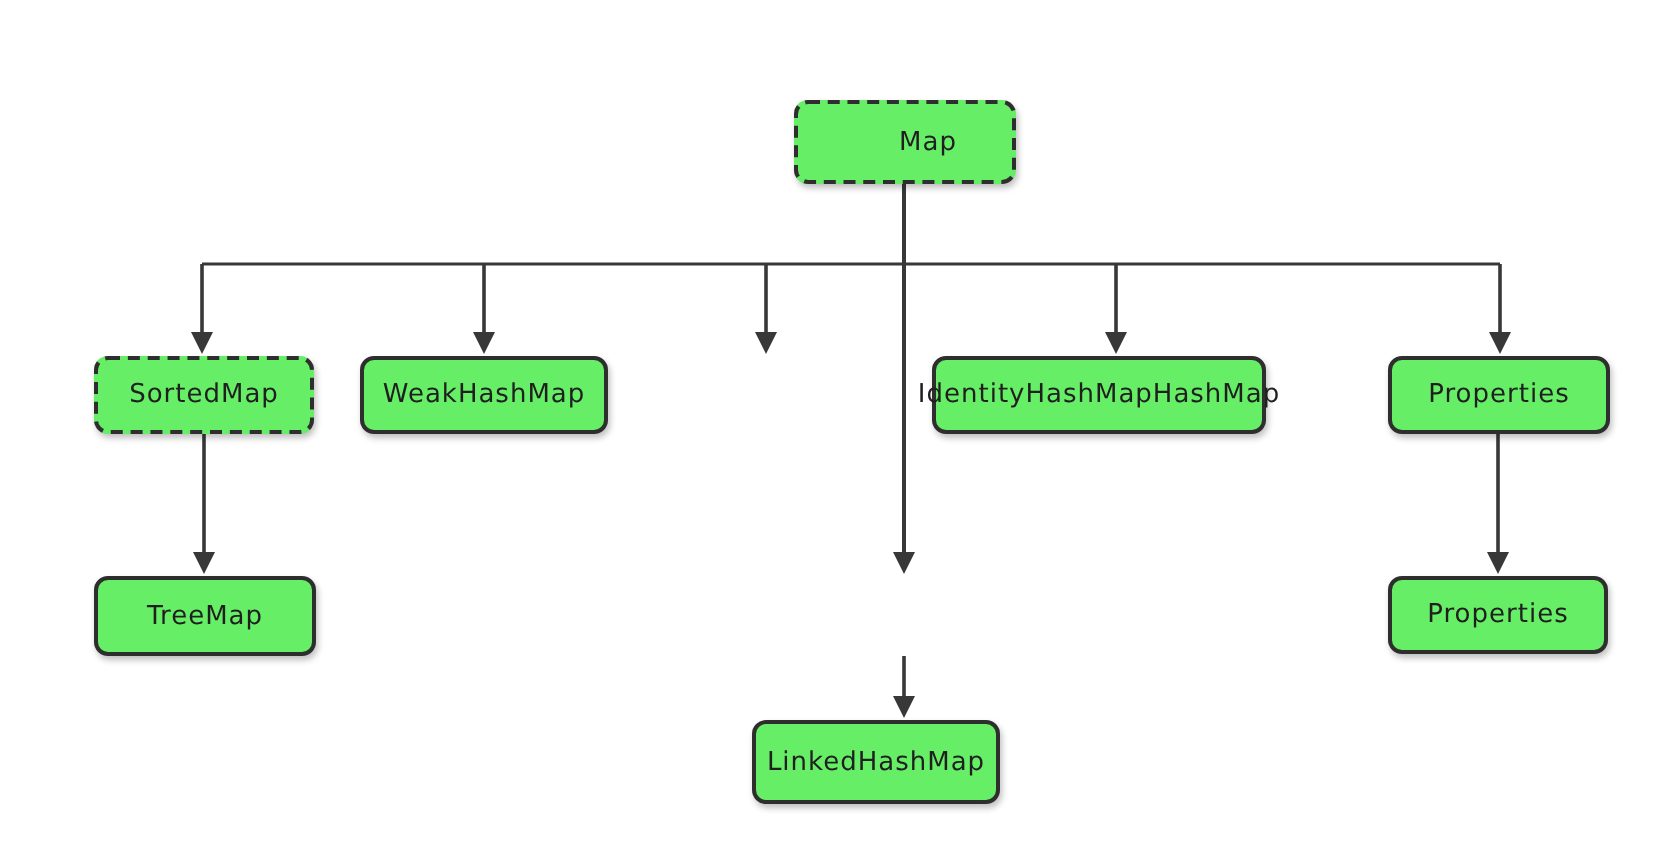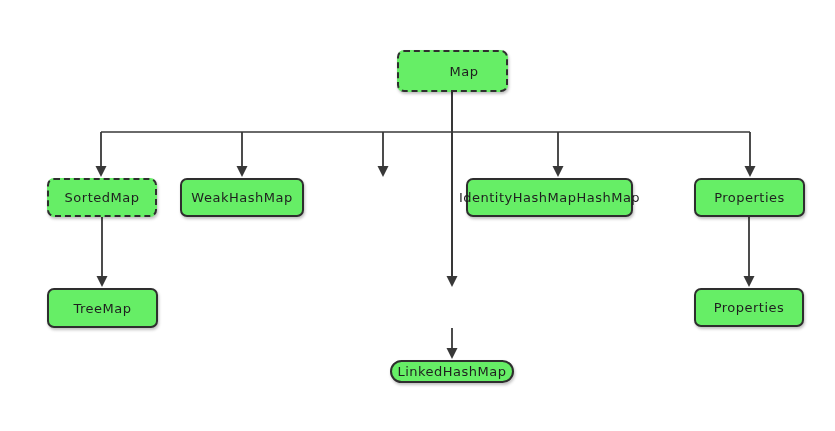--- a/index.html
+++ b/index.html
@@ -51,21 +51,21 @@
   
   .n-map          { left: 397px; top:  50px; width: 111px; height: 42px; padding-left: 23px; }
   .n-sortedmap    { left:  47px; top: 178px; width: 110px; height: 39px; }
   .n-weakhashmap  { left: 180px; top: 178px; width: 124px; height: 39px; }
   .n-enummap      { left: 330px; top: 178px; width: 107px; height: 39px; }
   .n-identity     { left: 466px; top: 178px; width: 167px; height: 39px; }
   .n-hashtable    { left: 694px; top: 178px; width: 111px; height: 39px; }
   .n-treemap      { left:  47px; top: 288px; width: 111px; height: 40px; }
   .n-hashmap      { left: 398px; top: 288px; width: 109px; height: 40px; }
   .n-properties   { left: 694px; top: 288px; width: 110px; height: 39px; }
-  .n-linkedhashmap{ left: 390px; top: 360px; width: 124px; height: 23px; border-radius: 12px; }
+  .n-linkedhashmap{ left: 376px; top: 360px; width: 124px; height: 42px; }
 </style>
 </head>
 <body>
 
 <div class="canvas">
 
   <svg class="edges" viewBox="0 0 835 431">
 
     <g>
       <path d="M452,92 V276" stroke-width="2"></path>

